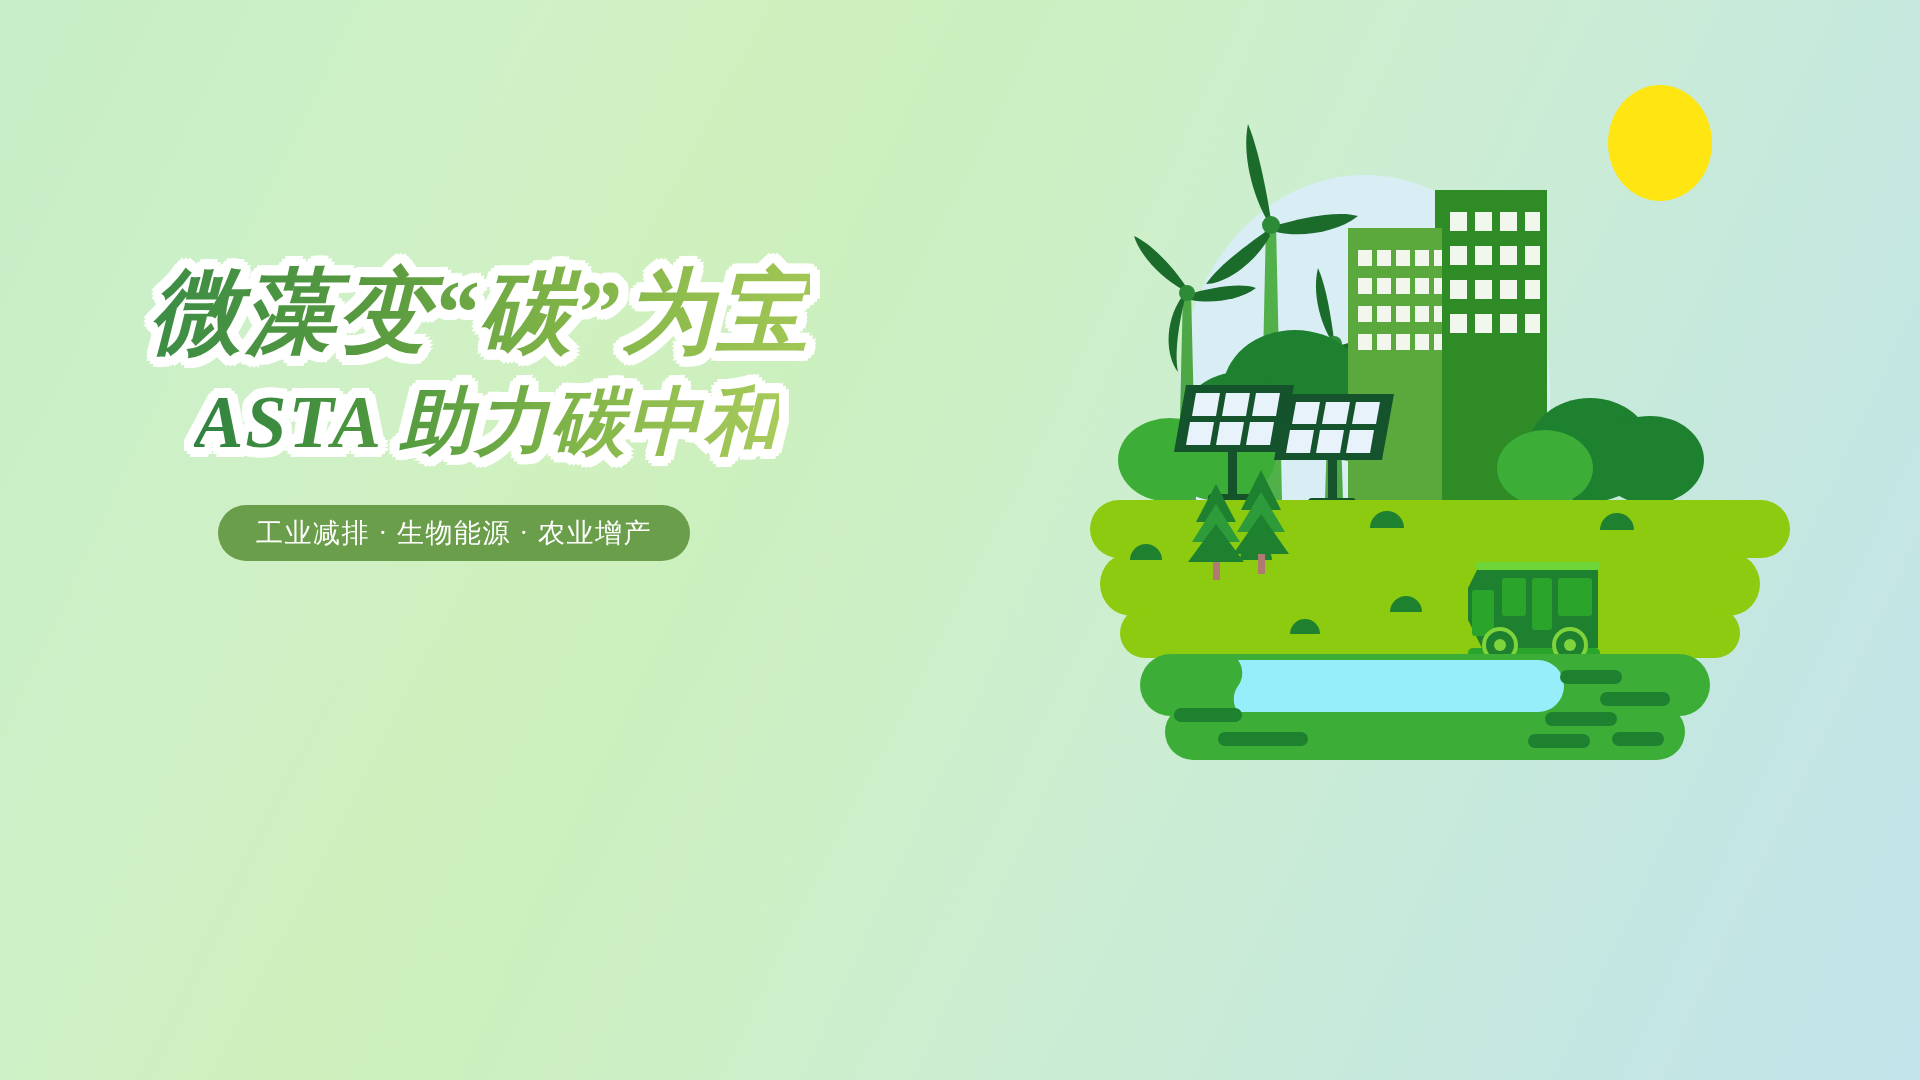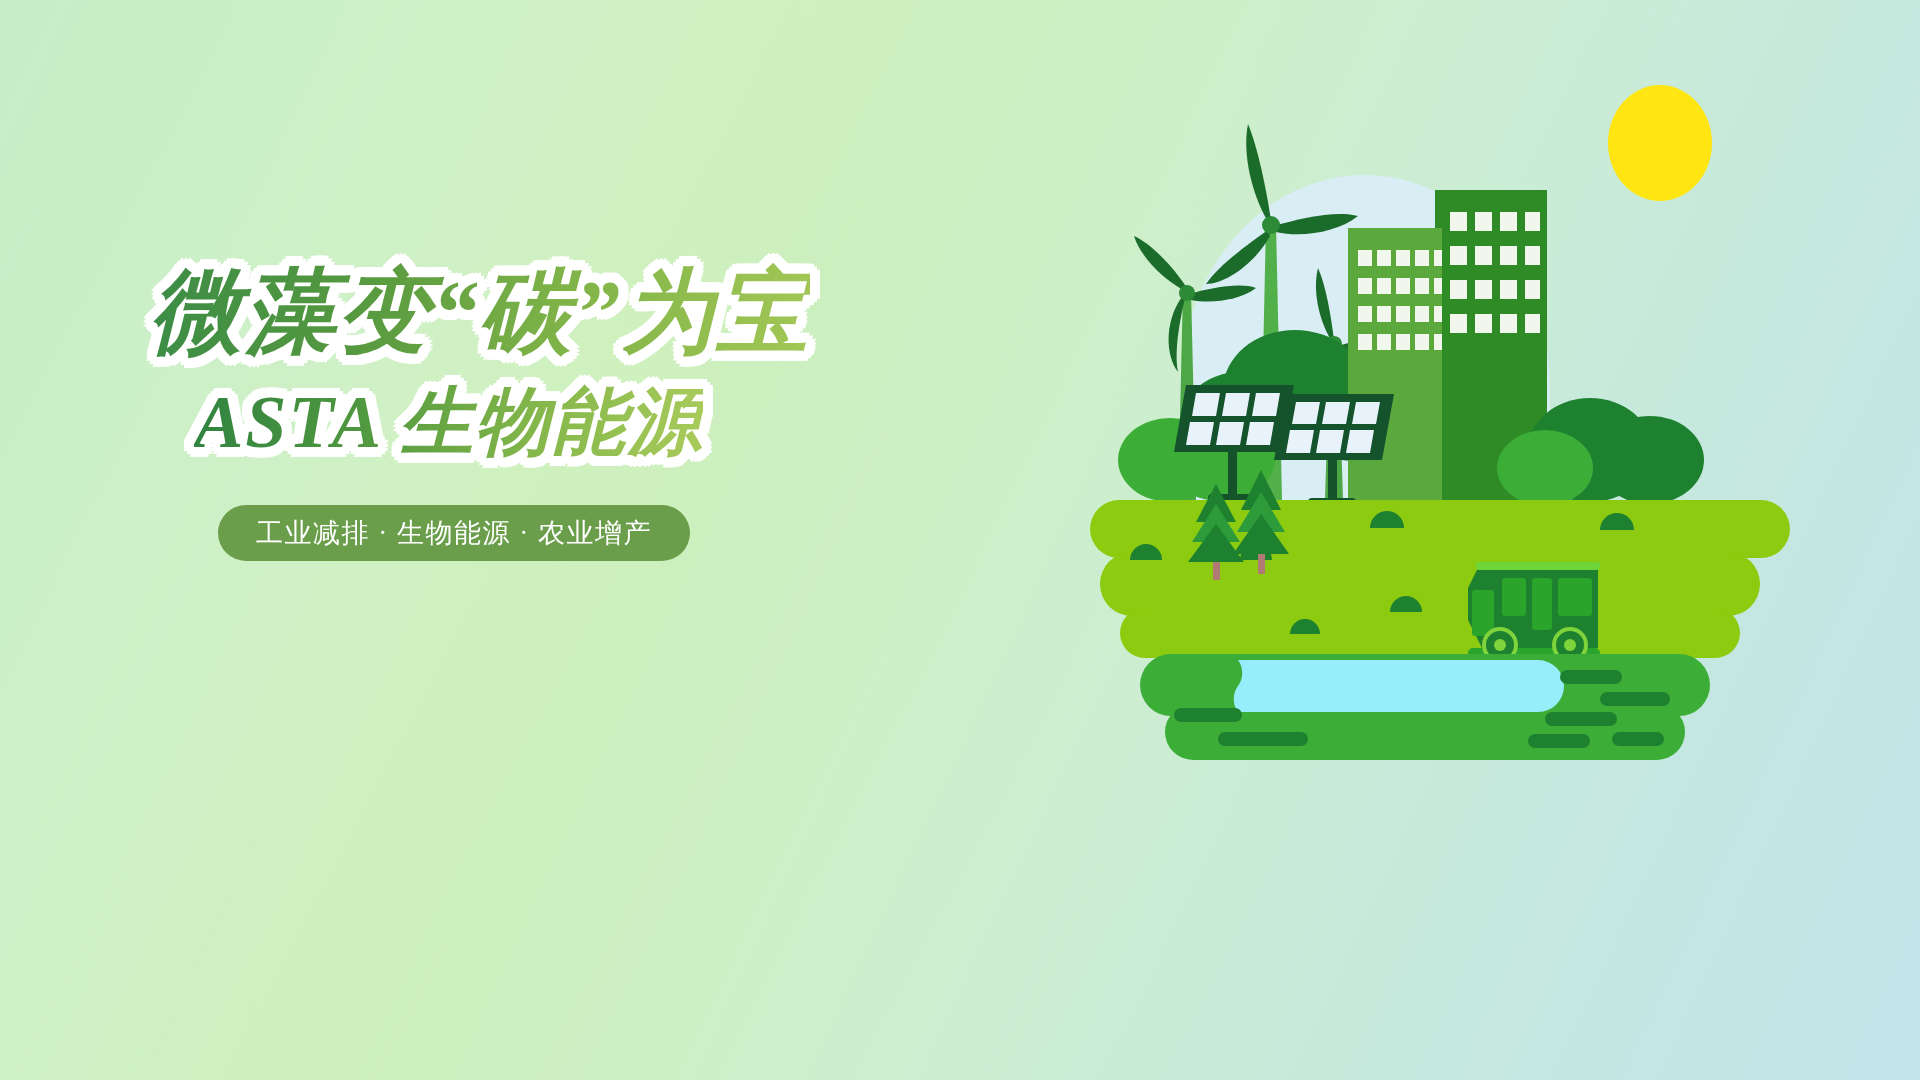--- a/index.html
+++ b/index.html
@@ -106,21 +106,21 @@
 </head>
 <body>
 
 <div class="banner">
   <div class="sheen"></div>
 
   <div class="text-block">
 
     <div class="headline">微藻变“碳”为宝</div>
 
-    <div class="subheadline">ASTA 生物能源</div>
+    <div class="subheadline">ASTA 助力碳中和</div>
 
     <div class="tagline-pill">
       <span>工业减排 · 生物能源 · 农业增产</span>
     </div>
   </div>
 
   <div class="illustration">
     <svg viewBox="0 0 700 720" xmlns="http://www.w3.org/2000/svg">
 
       <ellipse cx="250" cy="83" rx="52" ry="58" fill="#FFE512" transform="translate(320,0)"></ellipse>

